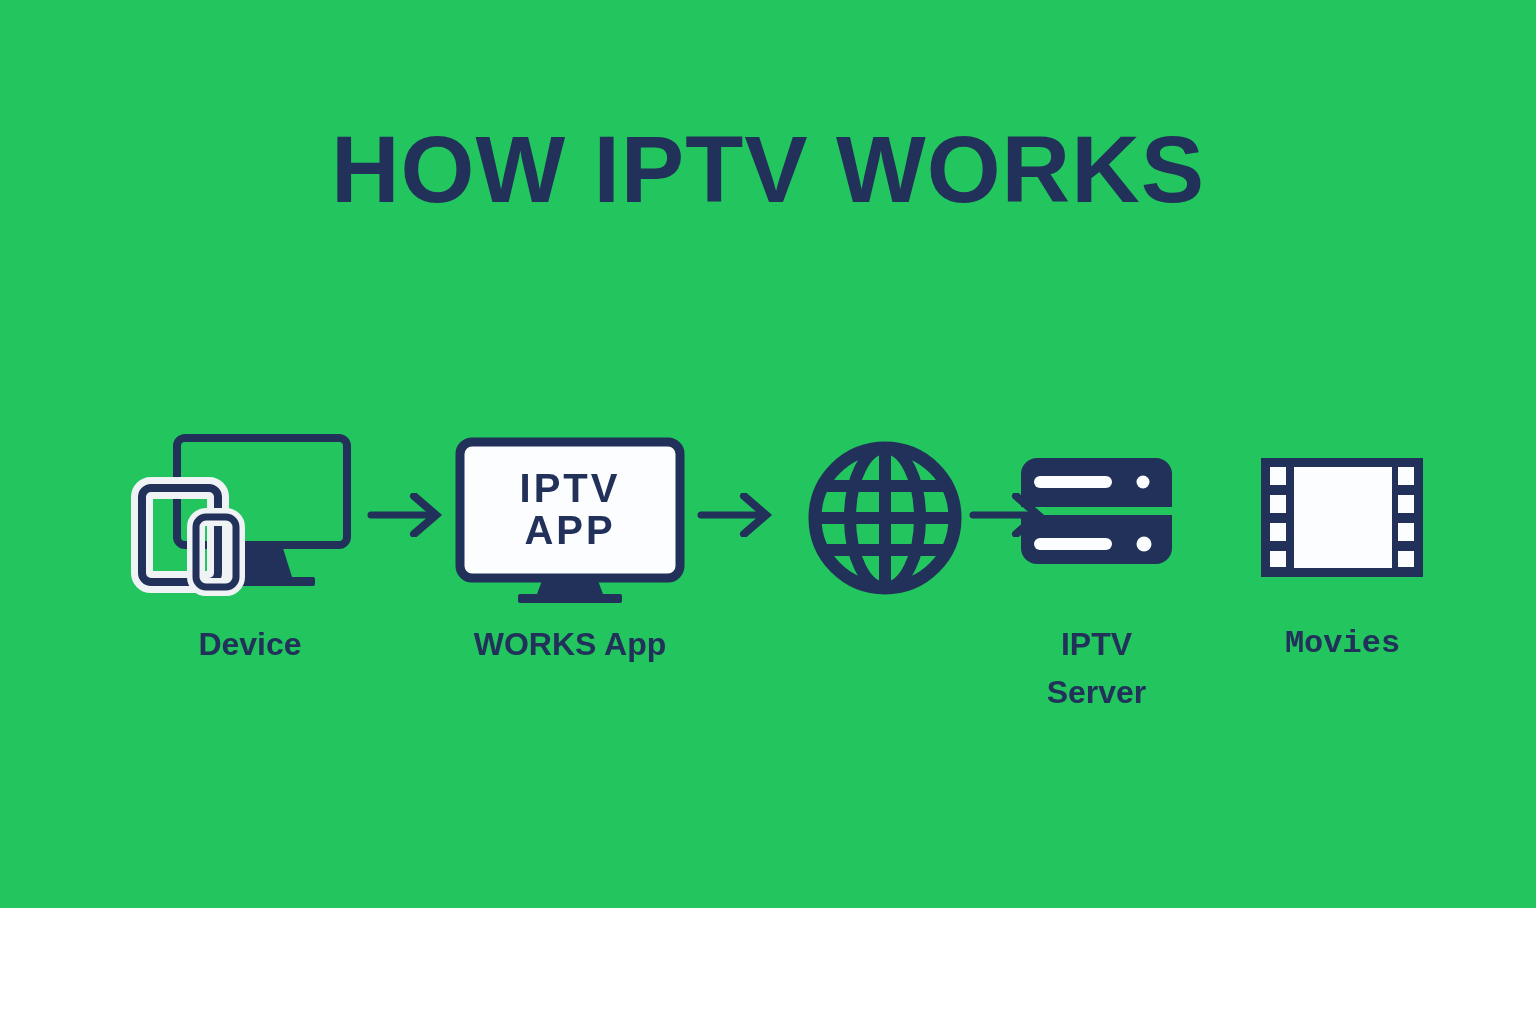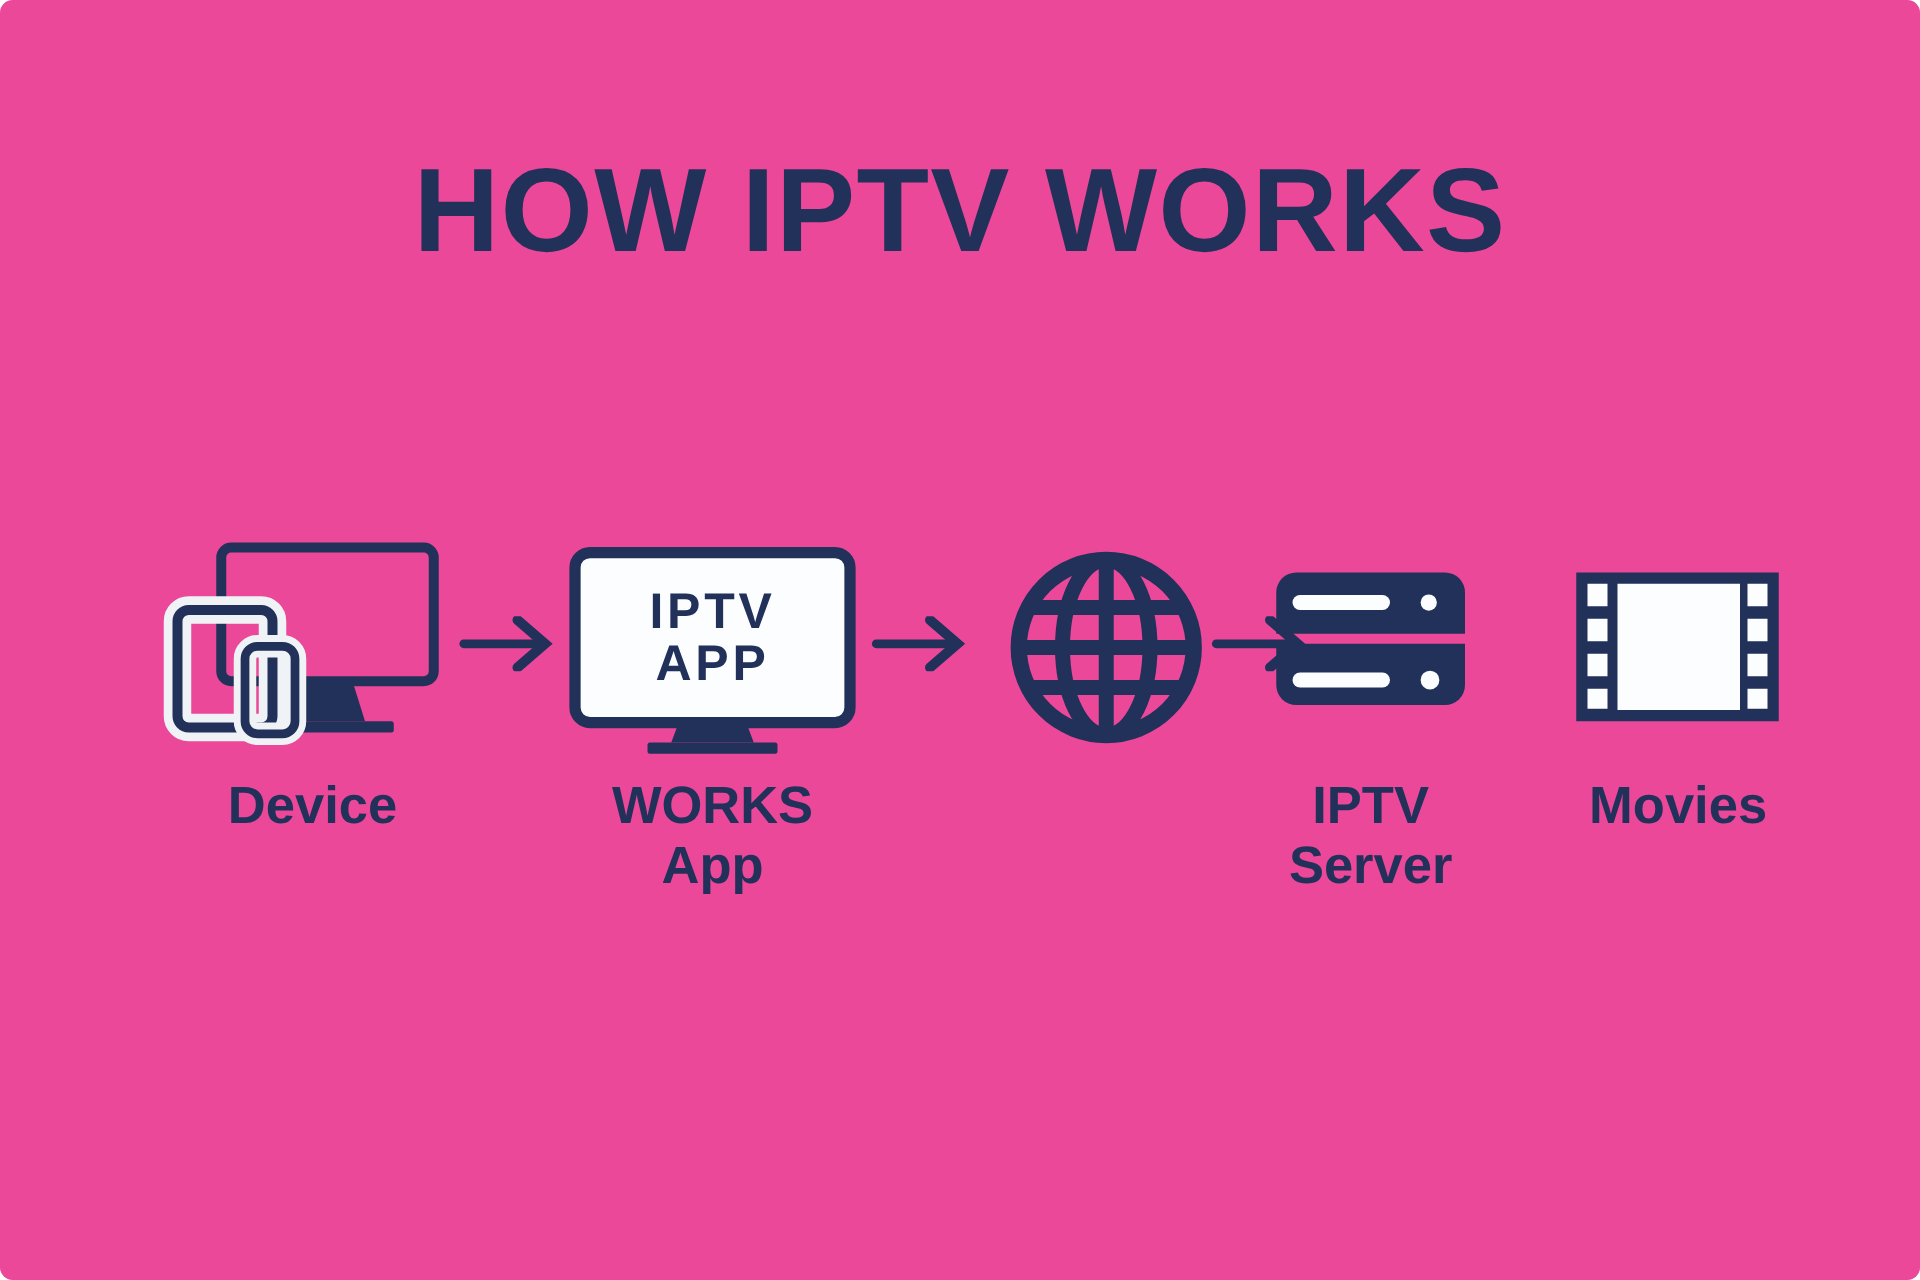--- a/index.html
+++ b/index.html
@@ -1,24 +1,23 @@
 <!DOCTYPE html>
 <html><head>
 <meta charset="utf-8">
 <style>
   html, body { margin: 0; padding: 0; }
   body { font-family: "Liberation Sans", sans-serif; }
   .canvas {
     position: relative;
     width: 1536px;
-    height: 1024px;
-    background: #ec4899;
+    height: 908px;
+    background: #22c55e;
     overflow: hidden;
     color: #22315a;
-    border-radius: 10px;
   }
   .title {
     position: absolute;
     top: 122px;
     left: 0;
     right: 0;
     margin: 0;
     text-align: center;
     font-size: 95px;
     line-height: 95px;
@@ -26,21 +25,21 @@
     letter-spacing: 1px;
     color: #22315a;
   }
   .node { position: absolute; }
   .node svg { display: block; }
   .node-label {
     position: absolute;
     left: 0;
     right: 0;
     text-align: center;
-    font-size: 42px;
+    font-size: 32px;
     line-height: 48px;
     font-weight: bold;
     color: #22315a;
   }
   .arrow { position: absolute; }
   .ink   { fill: #22315a; }
   .stroke-ink { stroke: #22315a; fill: none; }
   .halo  { stroke: #eff3f6; fill: none; }
   .paper { fill: #fbfdfe; }
   .screen-word {
@@ -138,16 +137,16 @@
       <rect class="paper" x="20" y="22" width="16" height="18"></rect>
       <rect class="paper" x="20" y="50" width="16" height="18"></rect>
       <rect class="paper" x="20" y="78" width="16" height="18"></rect>
       <rect class="paper" x="20" y="106" width="16" height="16"></rect>
 
       <rect class="paper" x="148" y="22" width="16" height="18"></rect>
       <rect class="paper" x="148" y="50" width="16" height="18"></rect>
       <rect class="paper" x="148" y="78" width="16" height="18"></rect>
       <rect class="paper" x="148" y="106" width="16" height="16"></rect>
     </svg>
-    <div class="node-label" style="top:175px;">Movies</div>
+    <div class="node-label" style="top:175px;font-family:Liberation Mono, monospace;">Movies</div>
   </div>
 
 </div>
 
 </body></html>

